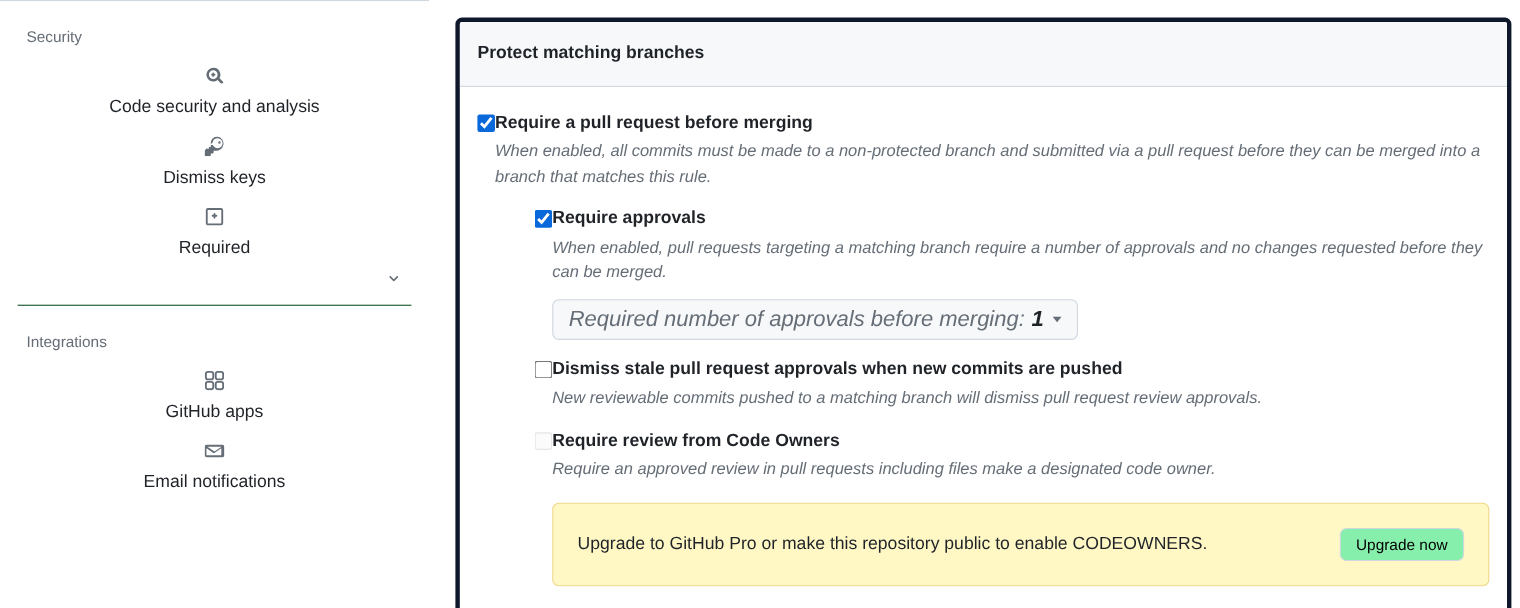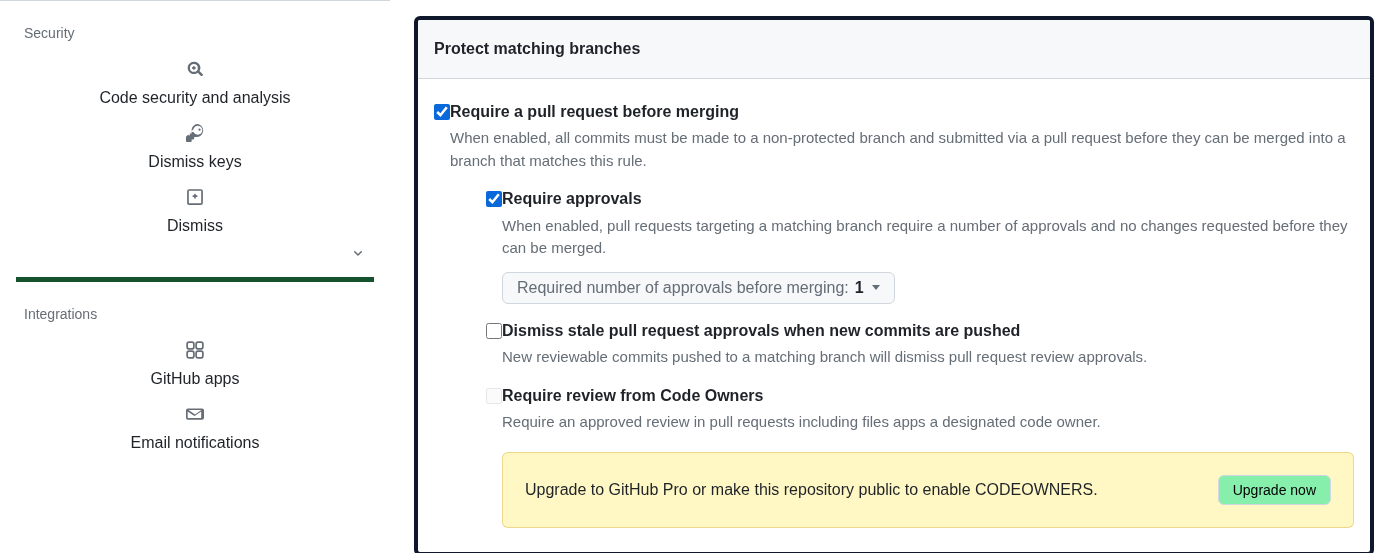--- a/index.html
+++ b/index.html
@@ -13,21 +13,21 @@
   }
   .layout {
     display: flex;
   }
   .sidebar {
     width: 390px;
     padding: 0 16px 0 16px;
     border-top: 1px solid #d0d7de;
   }
   .sidebar-section { padding: 8px 0; }
-  .sidebar-section.bordered { border-bottom: 5px solid #14532d; }
+  .sidebar-section.bordered { border-bottom: 1px solid #14532d; }
   .sidebar-heading {
     color: #656d76;
     font-size: 14px;
     font-weight: 400;
     padding: 16px 8px 10px 8px;
   }
   .sidebar-item {
     display: flex;
     align-items: center;
     gap: 10px;
@@ -76,33 +76,35 @@
     font-weight:600;
     font-size:16px;
     color:#1f2328;
     line-height:1.4;
     margin-bottom:4px;
   }
   .cr-desc {
     color:#656d76;
     font-size:15px;
     line-height:1.5;
+    font-style:italic;
   }
   .dropdown-btn {
     margin-top:12px;
     display:inline-flex;
     align-items:center;
     gap:6px;
     border:1px solid #d0d7de;
     background:#f6f8fa;
     color:#656d76;
     border-radius:6px;
     padding:6px 14px;
-    font-size:16px;
+    font-size:20px;
     cursor:pointer;
+    font-style:italic;
   }
   .dropdown-btn strong { color:#1f2328; font-weight:600; }
   .caret {
     width:0; height:0; border-left:4px solid transparent; border-right:4px solid transparent; border-top:5px solid #656d76; margin-left:2px;
   }
   .upsell {
     margin-top:18px;
     background:#fff8c5;
     border:1px solid rgba(212,167,44,.4);
     border-radius:6px;
@@ -151,21 +153,21 @@
         </span>
         <span>Dismiss keys</span>
       </div>
 
       <div class="sidebar-item">
         <span class="icon">
           <svg viewBox="0 0 16 16" width="18" height="18">
               <path d="M2.75 1A1.75 1.75 0 0 0 1 2.75v10.5C1 14.22 1.78 15 2.75 15h10.5A1.75 1.75 0 0 0 15 13.25V2.75A1.75 1.75 0 0 0 13.25 1H2.75ZM2.5 2.75c0-.14.11-.25.25-.25h10.5c.14 0 .25.11.25.25v10.5c0 .14-.11.25-.25.25H2.75a.25.25 0 0 1-.25-.25V2.75ZM8 5a.75.75 0 0 1 .75.75v.75h.75a.75.75 0 0 1 0 1.5h-.75v.75a.75.75 0 0 1-1.5 0V8h-.75a.75.75 0 0 1 0-1.5h.75v-.75A.75.75 0 0 1 8 5Z"></path>
             </svg>
         </span>
-        <span>Dismiss</span>
+        <span>Required</span>
         <span class="chev">
           <svg viewBox="0 0 16 16" width="16" height="16">
               <path d="M4.22 6.22a.75.75 0 0 1 1.06 0L8 8.94l2.72-2.72a.75.75 0 1 1 1.06 1.06l-3.25 3.25a.75.75 0 0 1-1.06 0L4.22 7.28a.75.75 0 0 1 0-1.06Z" fill="#656d76"></path>
             </svg>
         </span>
       </div>
     </div>
 
     <div class="sidebar-section">
       <div class="sidebar-heading">Integrations</div>
@@ -222,21 +224,21 @@
             <div class="cr-content">
               <div class="cr-title">Dismiss stale pull request approvals when new commits are pushed</div>
               <div class="cr-desc">New reviewable commits pushed to a matching branch will dismiss pull request review approvals.</div>
             </div>
           </div>
 
           <div class="check-row sub mt20">
             <input type="checkbox" disabled="" style="">
             <div class="cr-content">
               <div class="cr-title">Require review from Code Owners</div>
-              <div class="cr-desc">Require an approved review in pull requests including files apps a designated code owner.</div>
+              <div class="cr-desc">Require an approved review in pull requests including files make a designated code owner.</div>
 
               <div class="upsell">
                 <div class="upsell-text">Upgrade to GitHub Pro or make this repository public to enable CODEOWNERS.</div>
                 <button class="btn">Upgrade now</button>
               </div>
             </div>
           </div>
         </div>
 
       </div>

